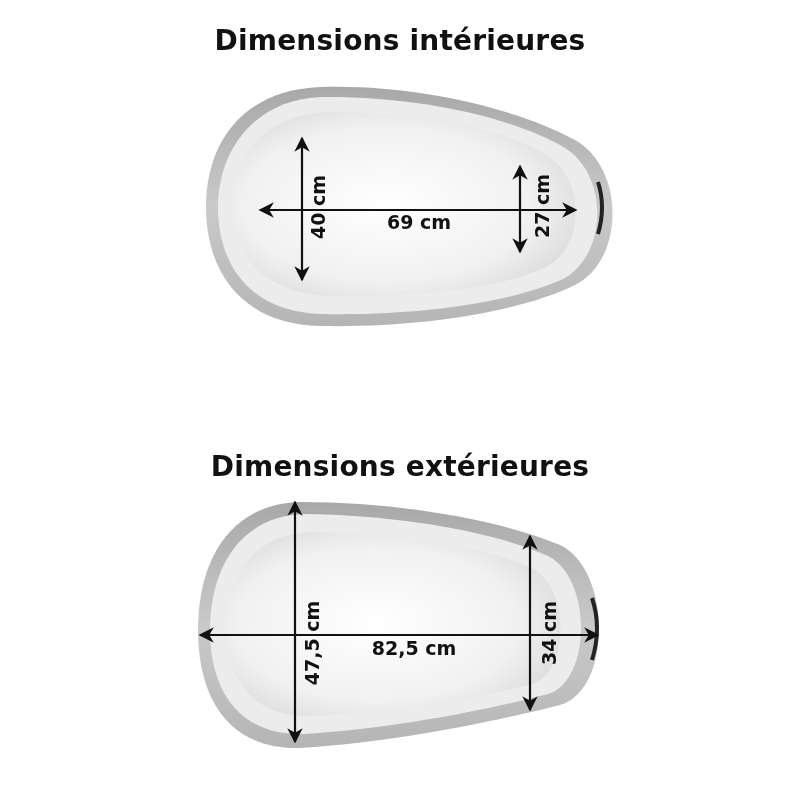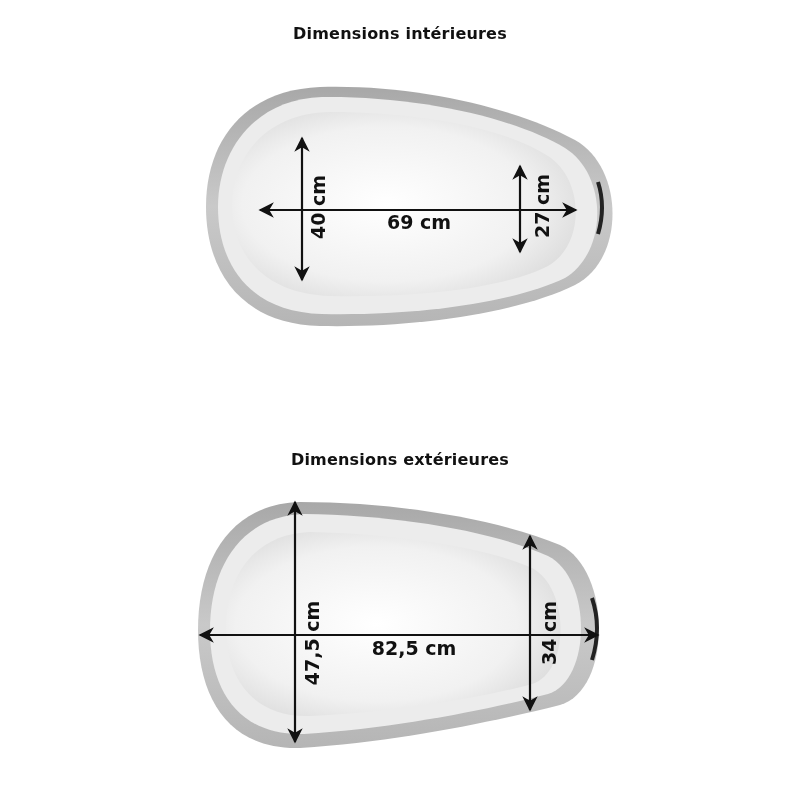--- a/index.html
+++ b/index.html
@@ -1,17 +1,17 @@
 <!DOCTYPE html>
 <html><head>
   <meta charset="utf-8">
   <style>
     html, body { margin: 0; padding: 0; background: #ffffff; }
     body { width: 800px; height: 800px; position: relative; overflow: hidden; font-family: "DejaVu Sans", sans-serif; }
-    .title { position: absolute; left: 0; width: 800px; text-align: center; font-weight: bold; font-size: 16px; color: #111; letter-spacing: 0.2px; }
+    .title { position: absolute; left: 0; width: 800px; text-align: center; font-weight: bold; font-size: 28px; color: #111; letter-spacing: 0.2px; }
     #title-int { top: 24px; }
     #title-ext { top: 450px; }
     svg.diagram { position: absolute; left: 0; }
     #svg-int { top: 0; }
     .lbl { font-family: "DejaVu Sans", sans-serif; font-weight: bold; font-size: 19px; fill: #111; }
   </style>
 </head>
 <body>
 
 <div id="title-int" class="title">Dimensions intérieures</div>

